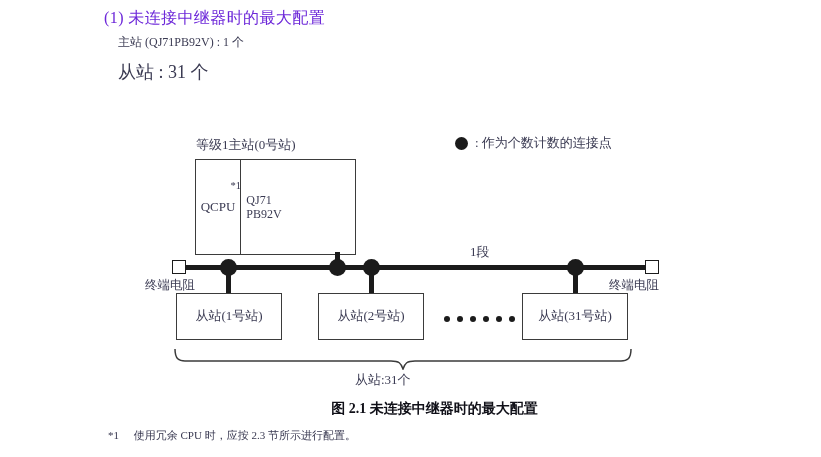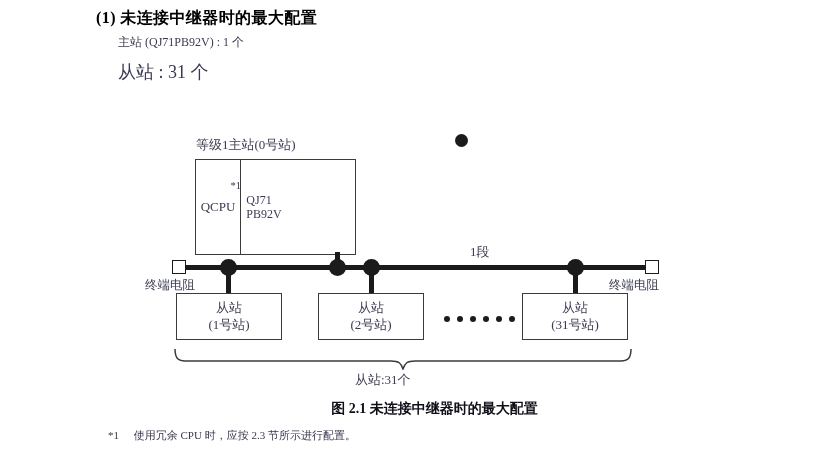--- a/index.html
+++ b/index.html
@@ -8,22 +8,22 @@
     background:#ffffff;
     font-family:"Liberation Serif","DejaVu Serif",serif;
     color:#2b2b3a;
     position:relative;
     overflow:hidden;
   }
   .abs{position:absolute;}
 
   
   #heading-title{
-    left:96px; top:8px;
-    font-size:16px; font-weight:bold; color:#000000;
+    left:104px; top:8px;
+    font-size:16px; font-weight:normal; color:#6d28d9;
     letter-spacing:.4px; white-space:nowrap;
   }
   #spec-master{
     left:118px; top:34px; font-size:12px; white-space:nowrap; color:#3a3a52;
   }
   #spec-slave{
     left:118px; top:60px; font-size:18px; white-space:nowrap; color:#3a3a52;
   }
 
   
@@ -83,21 +83,21 @@
   #segment-label{ left:470px; top:243px; font-size:13px; white-space:nowrap;color:#3a3a52;}
 
   .node-dot{
     width:17px;height:17px;border-radius:50%;background:#1b1b1b;
   }
   .drop{ width:5px;height:27px;background:#1b1b1b;}
 
   
   .slave-box{
     width:106px;height:47px;border:1.6px solid #3b3b3b;background:#fff;
-    box-sizing:border-box;display:flex;flex-direction:column;
+    box-sizing:border-box;display:flex;flex-direction:row;
     align-items:center;justify-content:center;line-height:1.25;
     font-size:13px;color:#3a3a52;
   }
   #slave-1{left:176px;top:293px;}
   #slave-2{left:318px;top:293px;}
   #slave-31{left:522px;top:293px;}
 
   #ellipsis{
     left:444px; top:316px; display:flex; gap:7px; align-items:center;
   }
@@ -121,20 +121,21 @@
 </style>
 </head>
 <body>
 
 <div class="abs" id="heading-title">(1) 未连接中继器时的最大配置</div>
 <div class="abs" id="spec-master">主站 (QJ71PB92V) : 1 个</div>
 <div class="abs" id="spec-slave">从站 : 31 个</div>
 
 <div class="abs" id="legend">
   <span class="dot"></span>
+  <span>: 作为个数计数的连接点</span>
 </div>
 
 <div class="abs" id="master-label">等级1主站(0号站)</div>
 
 <div class="abs" id="master-box">
   <div class="cell" id="cell-cpu">
     <span>QCPU</span>
     <span id="cpu-footnote">*1</span>
   </div>
   <div class="cell" id="cell-net">

